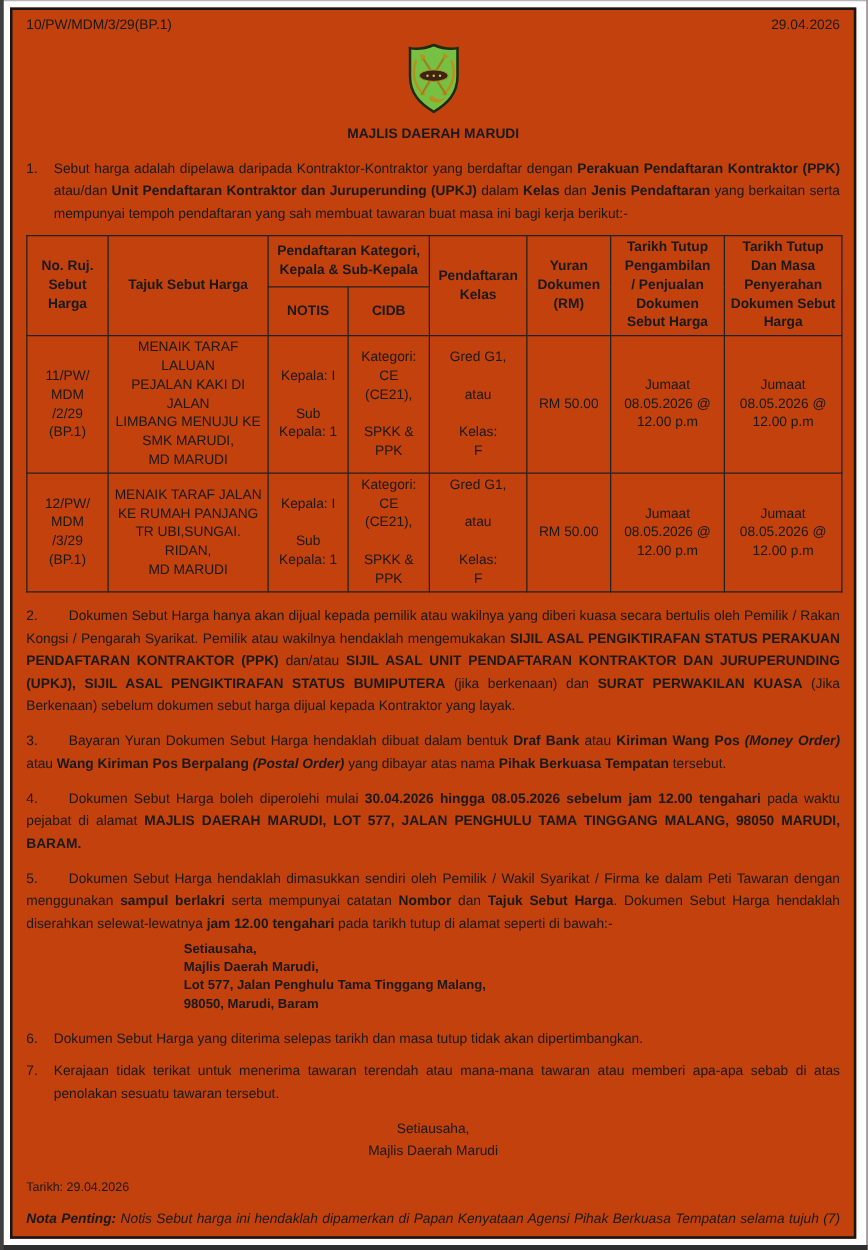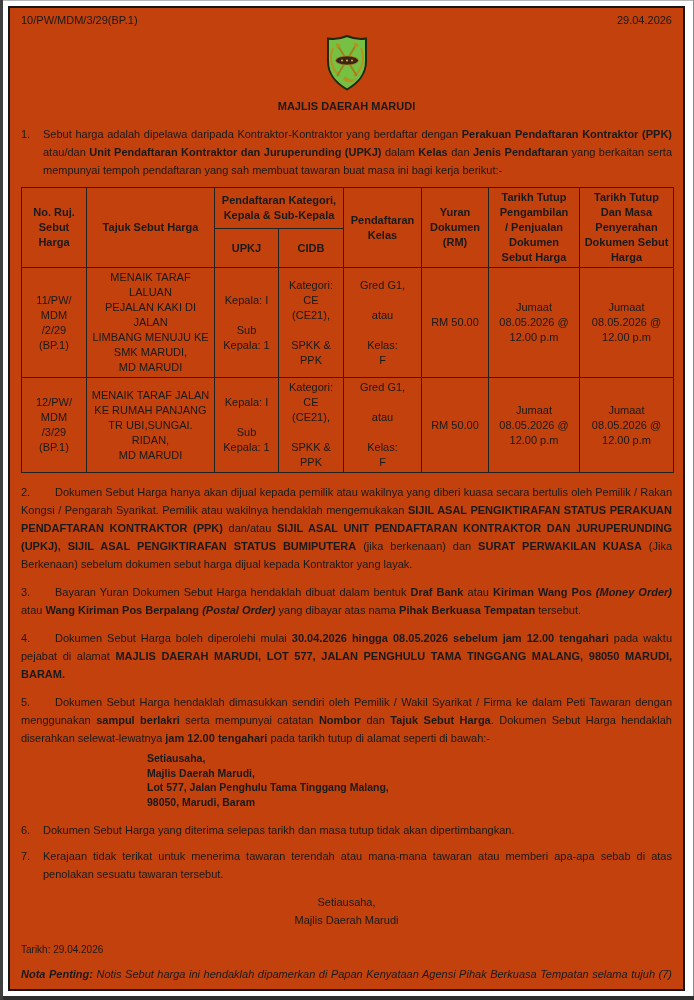--- a/index.html
+++ b/index.html
@@ -105,21 +105,21 @@
 / Penjualan
 Dokumen
 Sebut Harga</th>
       <th rowspan="2" class="pre">Tarikh Tutup
 Dan Masa
 Penyerahan
 Dokumen Sebut
 Harga</th>
     </tr>
     <tr class="h2">
-      <th>UPKJ</th>
+      <th>NOTIS</th>
       <th>CIDB</th>
     </tr>
     <tr class="r1">
       <td class="pre">11/PW/
 MDM
 /2/29
 (BP.1)</td>
       <td class="pre">MENAIK TARAF LALUAN
 PEJALAN KAKI DI JALAN
 LIMBANG MENUJU KE

